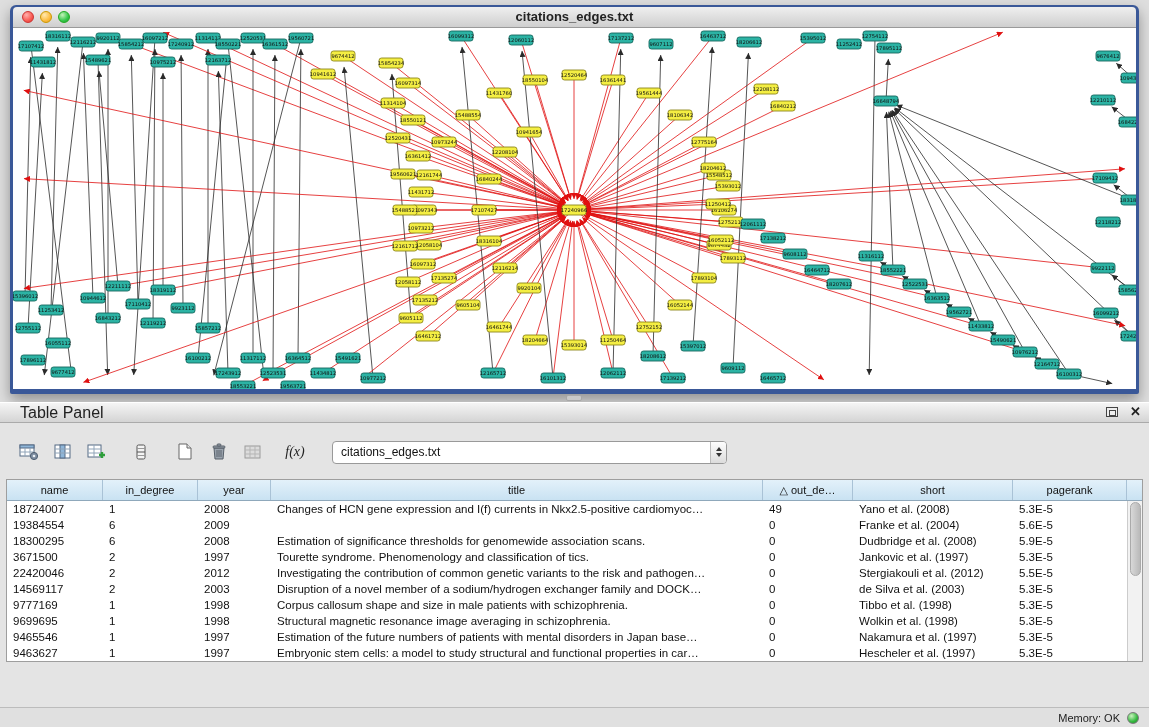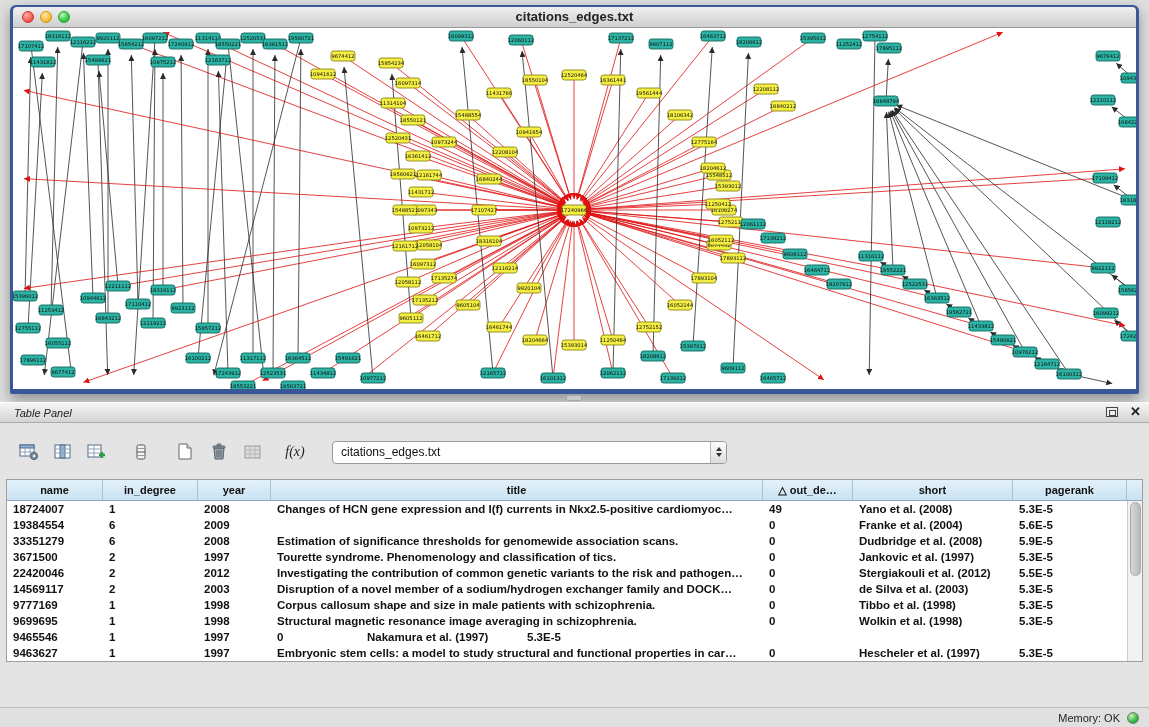--- a/index.html
+++ b/index.html
@@ -22,21 +22,21 @@
   .canvas svg{ width:100%; height:100%; display:block; }
 
   
   .grip{ position:absolute; left:566px; top:395px; width:16px; height:6px;
     background:#c9c9c9; border:1px solid #a7a7a7; border-radius:2px; }
 
   
   #table-panel{ position:absolute; left:0; top:402px; width:1149px; height:305px; background:#e4e4e4; }
   .panel-header{ height:21px; background:linear-gradient(#f5f5f5,#d4d4d4); border-top:1px solid #fff;
     border-bottom:1px solid #aaa; position:relative; }
-  .panel-title{ font-size:11px; line-height:20px; color:#222; padding-left:14px;font-style:italic; }
+  .panel-title{ font-size:16px; line-height:20px; color:#222; padding-left:20px; }
   .panel-btns{ position:absolute; right:8px; top:2px; display:flex; gap:12px; align-items:center; }
   .float-ic{ width:12px; height:10px; border:1px solid #444; display:inline-block; position:relative; background:#eee; }
   .float-ic::after{ content:""; position:absolute; left:2px; top:2px; width:5px; height:4px; border:1px solid #444; }
   .close-ic{ font-size:13px; line-height:13px; color:#222; cursor:default; font-weight:bold; }
   .close-ic::before{ content:"\2715"; }
 
   .panel-body{ padding:0; }
   .toolbar{ height:52px; display:flex; align-items:center; padding:6px 0 0 16px; gap:8px; }
   .tbtn{ width:26px; height:26px; border:none; background:transparent; display:flex; align-items:center;
     justify-content:center; border-radius:4px; }
@@ -45,21 +45,21 @@
     font-family:"Liberation Serif", serif; color:#222; margin-left:6px; }
   .combo{ width:395px; height:23px; background:#fff; border:1px solid #999; border-radius:4px;
     margin-left:14px; position:relative; display:flex; align-items:center; }
   .combo-text{ font-size:12px; color:#111; padding-left:8px; flex:1; }
   .combo-arrows{ width:16px; height:100%; border-left:1px solid #bbb; display:flex; flex-direction:column;
     align-items:center; justify-content:center; background:linear-gradient(#fdfdfd,#dcdcdc); border-radius:0 3px 3px 0; }
   .combo-arrows i{ display:block; width:0; height:0; border-left:3.5px solid transparent; border-right:3.5px solid transparent; }
   .combo-arrows .up{ border-bottom:4px solid #333; margin-bottom:2px; }
   .combo-arrows .dn{ border-top:4px solid #333; }
 
-  .tablewrap{ position:relative; margin:4px 6px 0 6px; height:183px; background:#fff; border:1px solid #9e9e9e; overflow:hidden;font-weight:bold; }
+  .tablewrap{ position:relative; margin:4px 6px 0 6px; height:183px; background:#fff; border:1px solid #9e9e9e; overflow:hidden; }
   .thead{ display:flex; height:21px; background:linear-gradient(#e3f1fa,#c9e2f2); border-bottom:1px solid #8fa8bb; }
   .th{ font-size:11px; line-height:20px; text-align:center; color:#111; border-right:1px solid #a9c2d6;
     overflow:hidden; white-space:nowrap; }
   .tbody{ position:absolute; left:0; top:21px; right:15px; bottom:0; overflow:hidden; }
   .tr{ display:flex; height:16px; }
   .td{ font-size:11.5px; line-height:16px; color:#111; padding-left:6px; overflow:hidden; white-space:nowrap; }
   .vscroll{ position:absolute; top:21px; right:0; bottom:0; width:15px; background:#f2f2f2; border-left:1px solid #ccc; }
   .vscroll .thumb{ position:absolute; top:1px; left:1.5px; width:11px; height:74px; border-radius:6px;
     background:linear-gradient(90deg,#d8d8d8,#b9b9b9); border:1px solid #aaa; }
 
@@ -933,21 +933,21 @@
             <div class="tr">
               <div class="td" style="width: 96px;">19384554</div>
               <div class="td" style="width: 95px;">6</div>
               <div class="td" style="width: 73px;">2009</div>
               <div class="td" style="width: 492px; margin-top: 26px;">Genome-wide association studies in ADHD.</div>
               <div class="td" style="width: 90px;">0</div>
               <div class="td" style="width: 160px;">Franke et al. (2004)</div>
               <div class="td" style="width: 114px;">5.6E-5</div>
             </div>
             <div class="tr">
-              <div class="td" style="width: 96px;">33351279</div>
+              <div class="td" style="width: 96px;">18300295</div>
               <div class="td" style="width: 95px;">6</div>
               <div class="td" style="width: 73px;">2008</div>
               <div class="td" style="width: 492px;">Estimation of significance thresholds for genomewide association scans.</div>
               <div class="td" style="width: 90px;">0</div>
               <div class="td" style="width: 160px;">Dudbridge et al. (2008)</div>
               <div class="td" style="width: 114px;">5.9E-5</div>
             </div>
             <div class="tr">
               <div class="td" style="width: 96px;">3671500</div>
               <div class="td" style="width: 95px;">2</div>
@@ -990,20 +990,21 @@
               <div class="td" style="width: 73px;">1998</div>
               <div class="td" style="width: 492px;">Structural magnetic resonance image averaging in schizophrenia.</div>
               <div class="td" style="width: 90px;">0</div>
               <div class="td" style="width: 160px;">Wolkin et al. (1998)</div>
               <div class="td" style="width: 114px;">5.3E-5</div>
             </div>
             <div class="tr">
               <div class="td" style="width: 96px;">9465546</div>
               <div class="td" style="width: 95px;">1</div>
               <div class="td" style="width: 73px;">1997</div>
+              <div class="td" style="width: 492px;">Estimation of the future numbers of patients with mental disorders in Japan base…</div>
               <div class="td" style="width: 90px;">0</div>
               <div class="td" style="width: 160px;">Nakamura et al. (1997)</div>
               <div class="td" style="width: 114px;">5.3E-5</div>
             </div>
             <div class="tr">
               <div class="td" style="width: 96px;">9463627</div>
               <div class="td" style="width: 95px;">1</div>
               <div class="td" style="width: 73px;">1997</div>
               <div class="td" style="width: 492px;">Embryonic stem cells: a model to study structural and functional properties in car…</div>
               <div class="td" style="width: 90px;">0</div>

